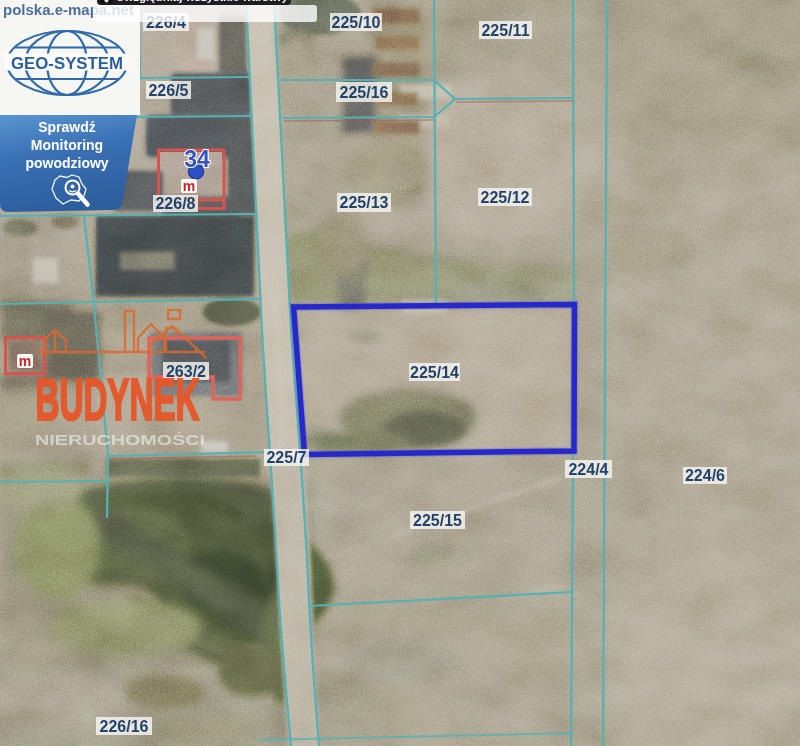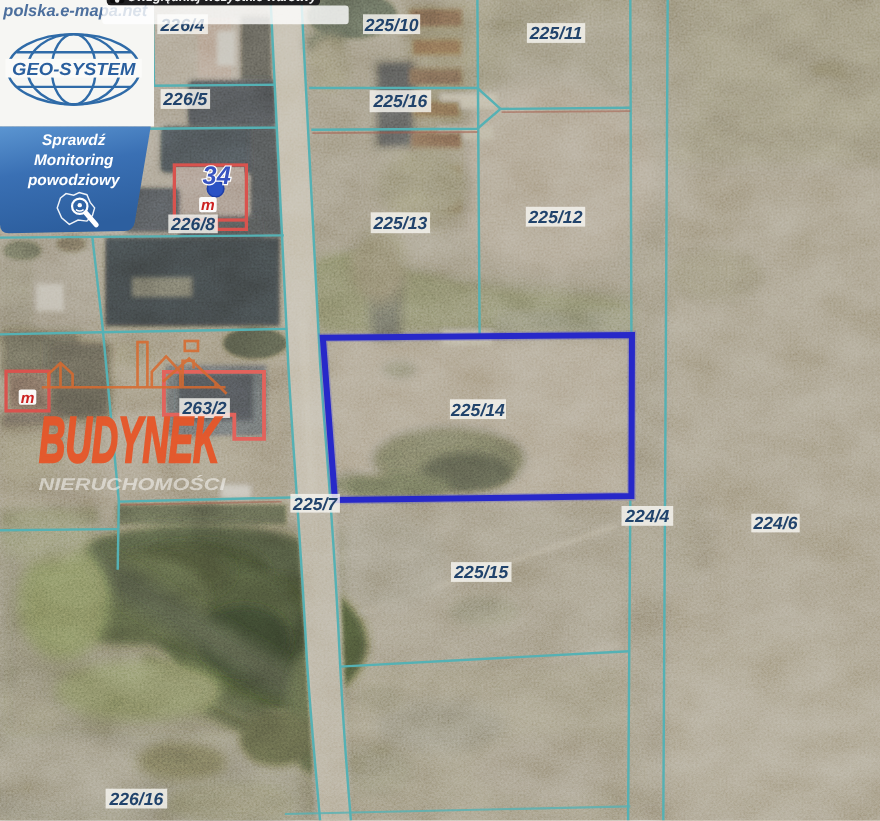--- a/index.html
+++ b/index.html
@@ -1,16 +1,16 @@
 <!DOCTYPE html>
 <html><head>
 <meta charset="utf-8">
 <style>
   html,body{margin:0;padding:0;background:#fff;}
-  #stage{position:relative;width:800px;height:746px;overflow:hidden;font-family:"Liberation Sans",sans-serif;font-style:italic;}
+  #stage{position:relative;width:800px;height:746px;overflow:hidden;font-family:"Liberation Sans",sans-serif;}
   svg{display:block;}
 </style>
 </head>
 <body>
 <div id="stage">
 <svg width="800" height="746" viewBox="0 0 800 746">
 <defs>
   <filter id="b2" x="-50%" y="-50%" width="200%" height="200%">
           <feGaussianBlur stdDeviation="2"></feGaussianBlur>
         </filter>

